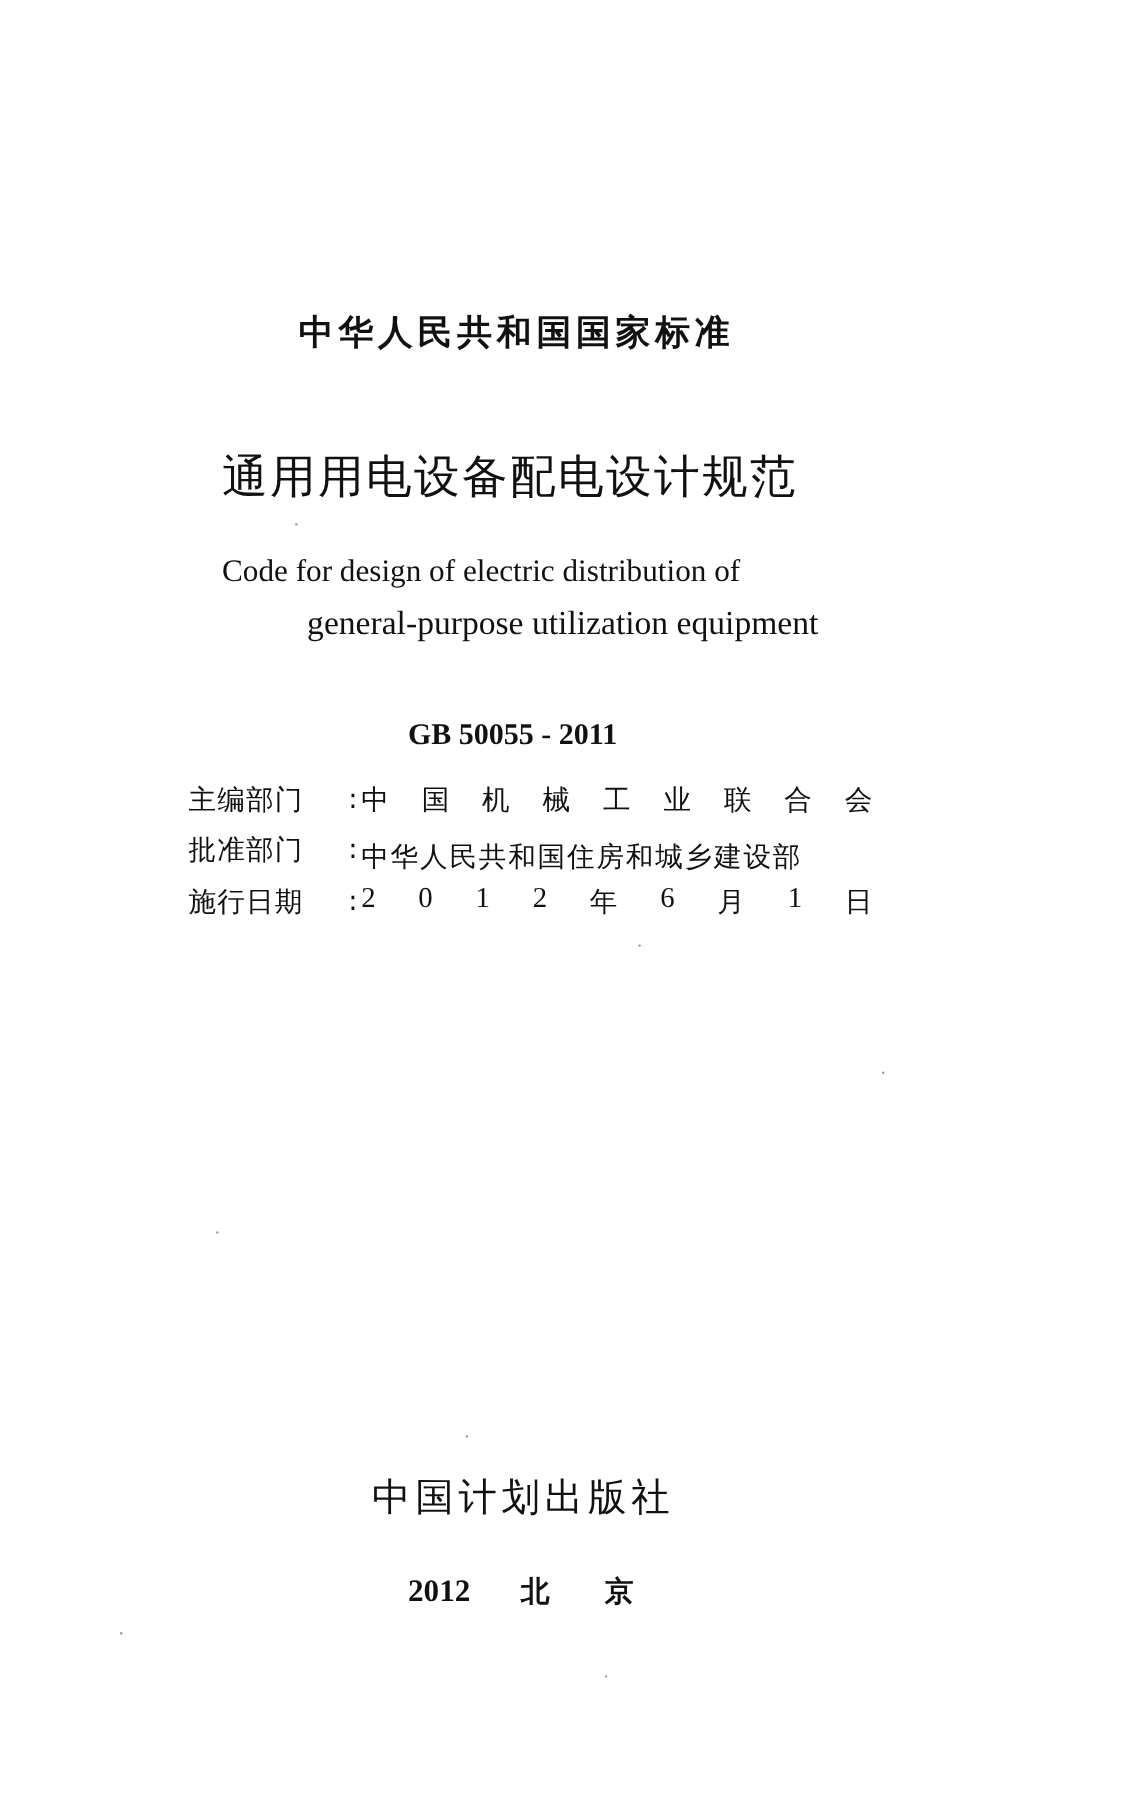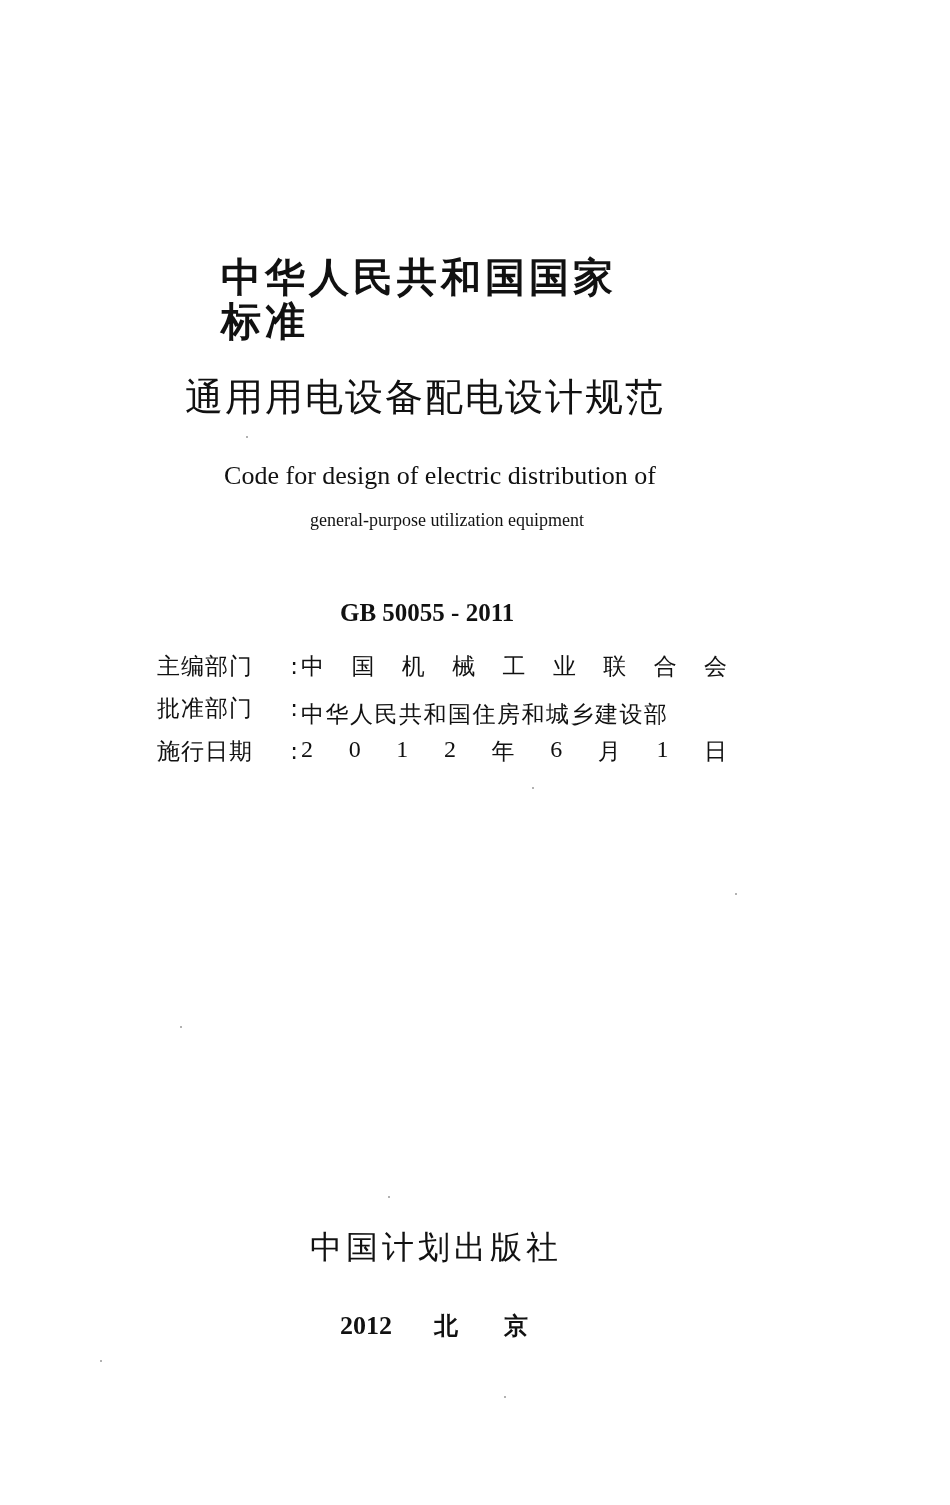--- a/index.html
+++ b/index.html
@@ -11,54 +11,54 @@
       width: 950px;
       height: 1505px;
       position: relative;
       overflow: hidden;
       color: #111111;
       font-family: "DejaVu Serif", "Liberation Serif", serif;
     }
     .abs { position: absolute; }
     #standard-type {
       top: 255px;
-      left: 221px;
+      left: 249px;
       width: 420px;
       font-family: "DejaVu Sans", "Liberation Sans", sans-serif;
       font-weight: bold;
-      font-size: 40px;
+      font-size: 29px;
       letter-spacing: 4px;
       line-height: 44px;
     }
     #title-cn {
       top: 372px;
       left: 185px;
       width: 520px;
       font-family: "DejaVu Serif", serif;
       font-size: 38px;
       letter-spacing: 2px;
       line-height: 50px;
     }
     #title-en-1 {
       top: 458px;
       left: 185px;
       width: 510px;
       font-family: "Liberation Serif", serif;
       font-size: 26px;
       line-height: 36px;
-      text-align: center;
+      text-align: left;
     }
     #title-en-2 {
       top: 502px;
       left: 212px;
       width: 470px;
       font-family: "Liberation Serif", serif;
-      font-size: 18px;
+      font-size: 28px;
       line-height: 36px;
-      text-align: center;
+      text-align: right;
     }
     #std-number {
       top: 596px;
       left: 340px;
       width: 220px;
       font-family: "Liberation Serif", serif;
       font-weight: bold;
       font-size: 25px;
       line-height: 34px;
       text-align: left;

